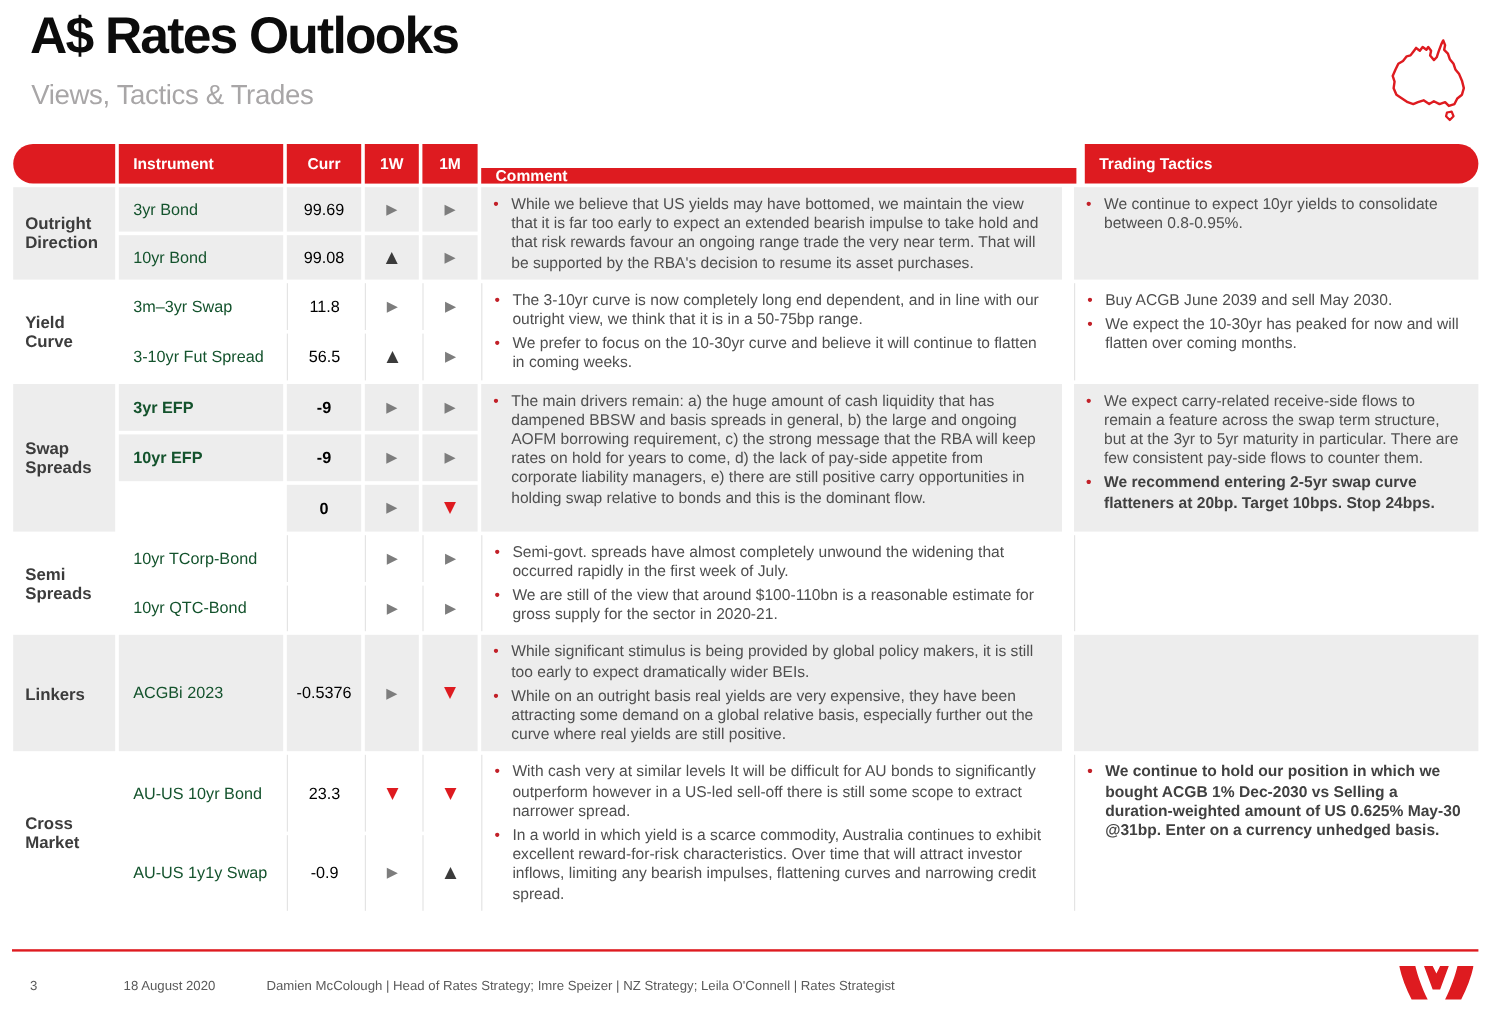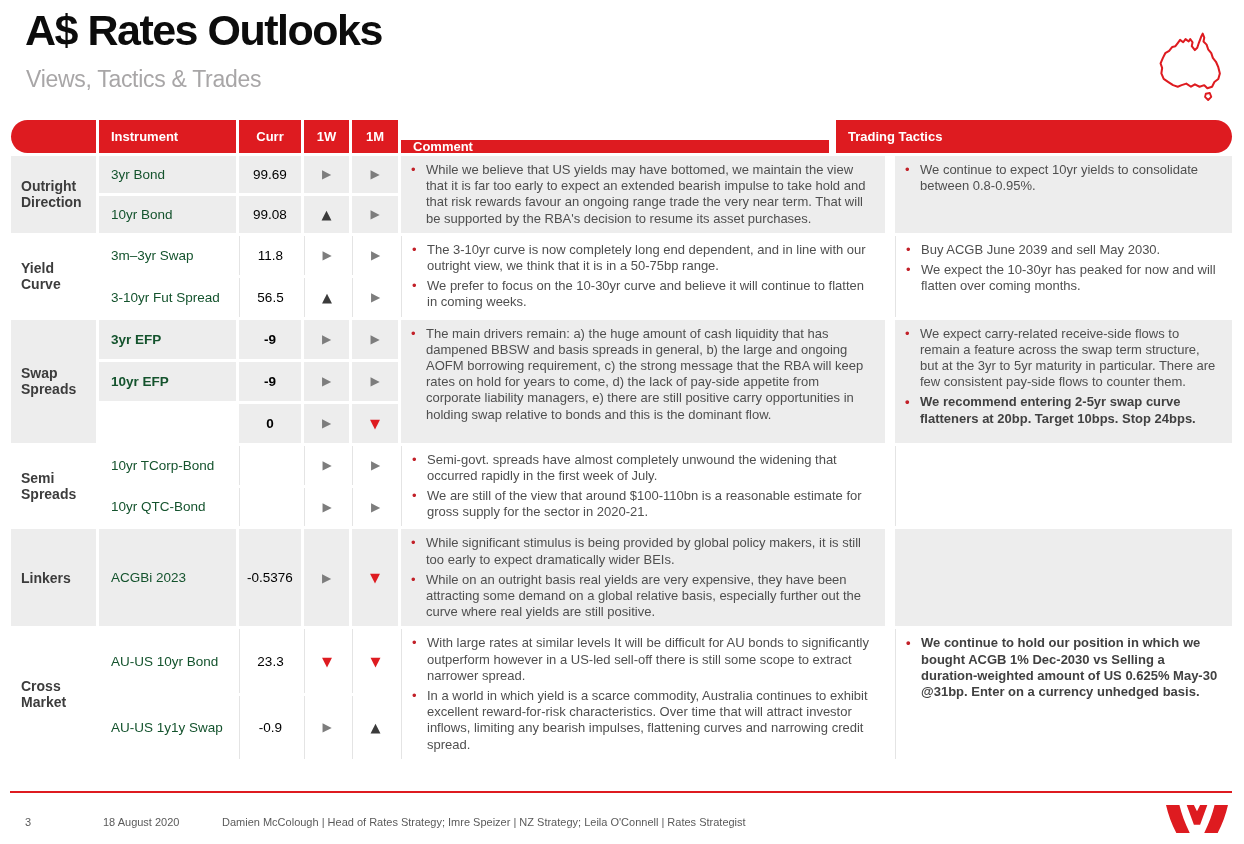--- a/index.html
+++ b/index.html
@@ -35,21 +35,21 @@
   .hseg{
     background:var(--brand-red);color:#fff;font-size:13px;font-weight:700;
     display:flex;align-items:center;padding-left:12px;
   }
   .hseg.center{justify-content:center;padding-left:0;}
   .h-group{width:85px;border-radius:16.5px 0 0 16.5px;}
   .h-inst{width:137px;}
   .h-curr{width:62px;}
   .h-1w{width:45px;}
   .h-1m{width:46px;}
-  .h-comment{width:428px;margin-top:20px;}
+  .h-comment{width:496px;margin-top:20px;}
   .h-tactics{width:341px;margin-left:4px;border-radius:0 16.5px 16.5px 0;flex:1;}
   
   .tgroup{
     display:grid;
     grid-template-columns:85px 137px 62px 45px 46px 484px 4px 337px;
     column-gap:3px;row-gap:3px;margin-bottom:3px;
   }
   .cell{background:#fff;}
   .tgroup.shaded .cell{background:var(--row-gray);}
   .tgroup:not(.shaded) .cell.vline{border-left:1px solid var(--faint-line);}
@@ -279,21 +279,21 @@
         <div class="cell sub num vline" style="grid-area: 2 / 3;">-0.9</div>
         <div class="cell sub arr vline" style="grid-area: 2 / 4;">
           <span class="right">▶</span>
         </div>
         <div class="cell sub arr vline" style="grid-area: 2 / 5;">
           <span class="up">▲</span>
         </div>
         <div class="cell bullets vline" style="grid-area: 1 / 6 / span 2;">
           <div class="b-item">
             <span class="dot">•</span>
-            <span class="btext">With large rates at similar levels It will be difficult for AU bonds to significantly outperform  however in a US-led sell-off there is still some scope to extract narrower spread.</span>
+            <span class="btext">With cash very at similar levels It will be difficult for AU bonds to significantly outperform  however in a US-led sell-off there is still some scope to extract narrower spread.</span>
           </div>
           <div class="b-item">
             <span class="dot">•</span>
             <span class="btext">In a world in which yield is a scarce commodity, Australia continues to exhibit excellent reward-for-risk characteristics. Over time that will attract investor inflows, limiting any bearish impulses, flattening curves and narrowing credit spread.</span>
           </div>
         </div>
         <div class="cell bullets vline" style="grid-area: 1 / 8 / span 2;">
           <div class="b-item bold">
             <span class="dot">•</span>
             <span class="btext">We continue to hold our position in which we bought ACGB 1% Dec-2030 vs Selling a duration-weighted amount of US 0.625% May-30 @31bp. Enter on a currency unhedged basis.</span>

